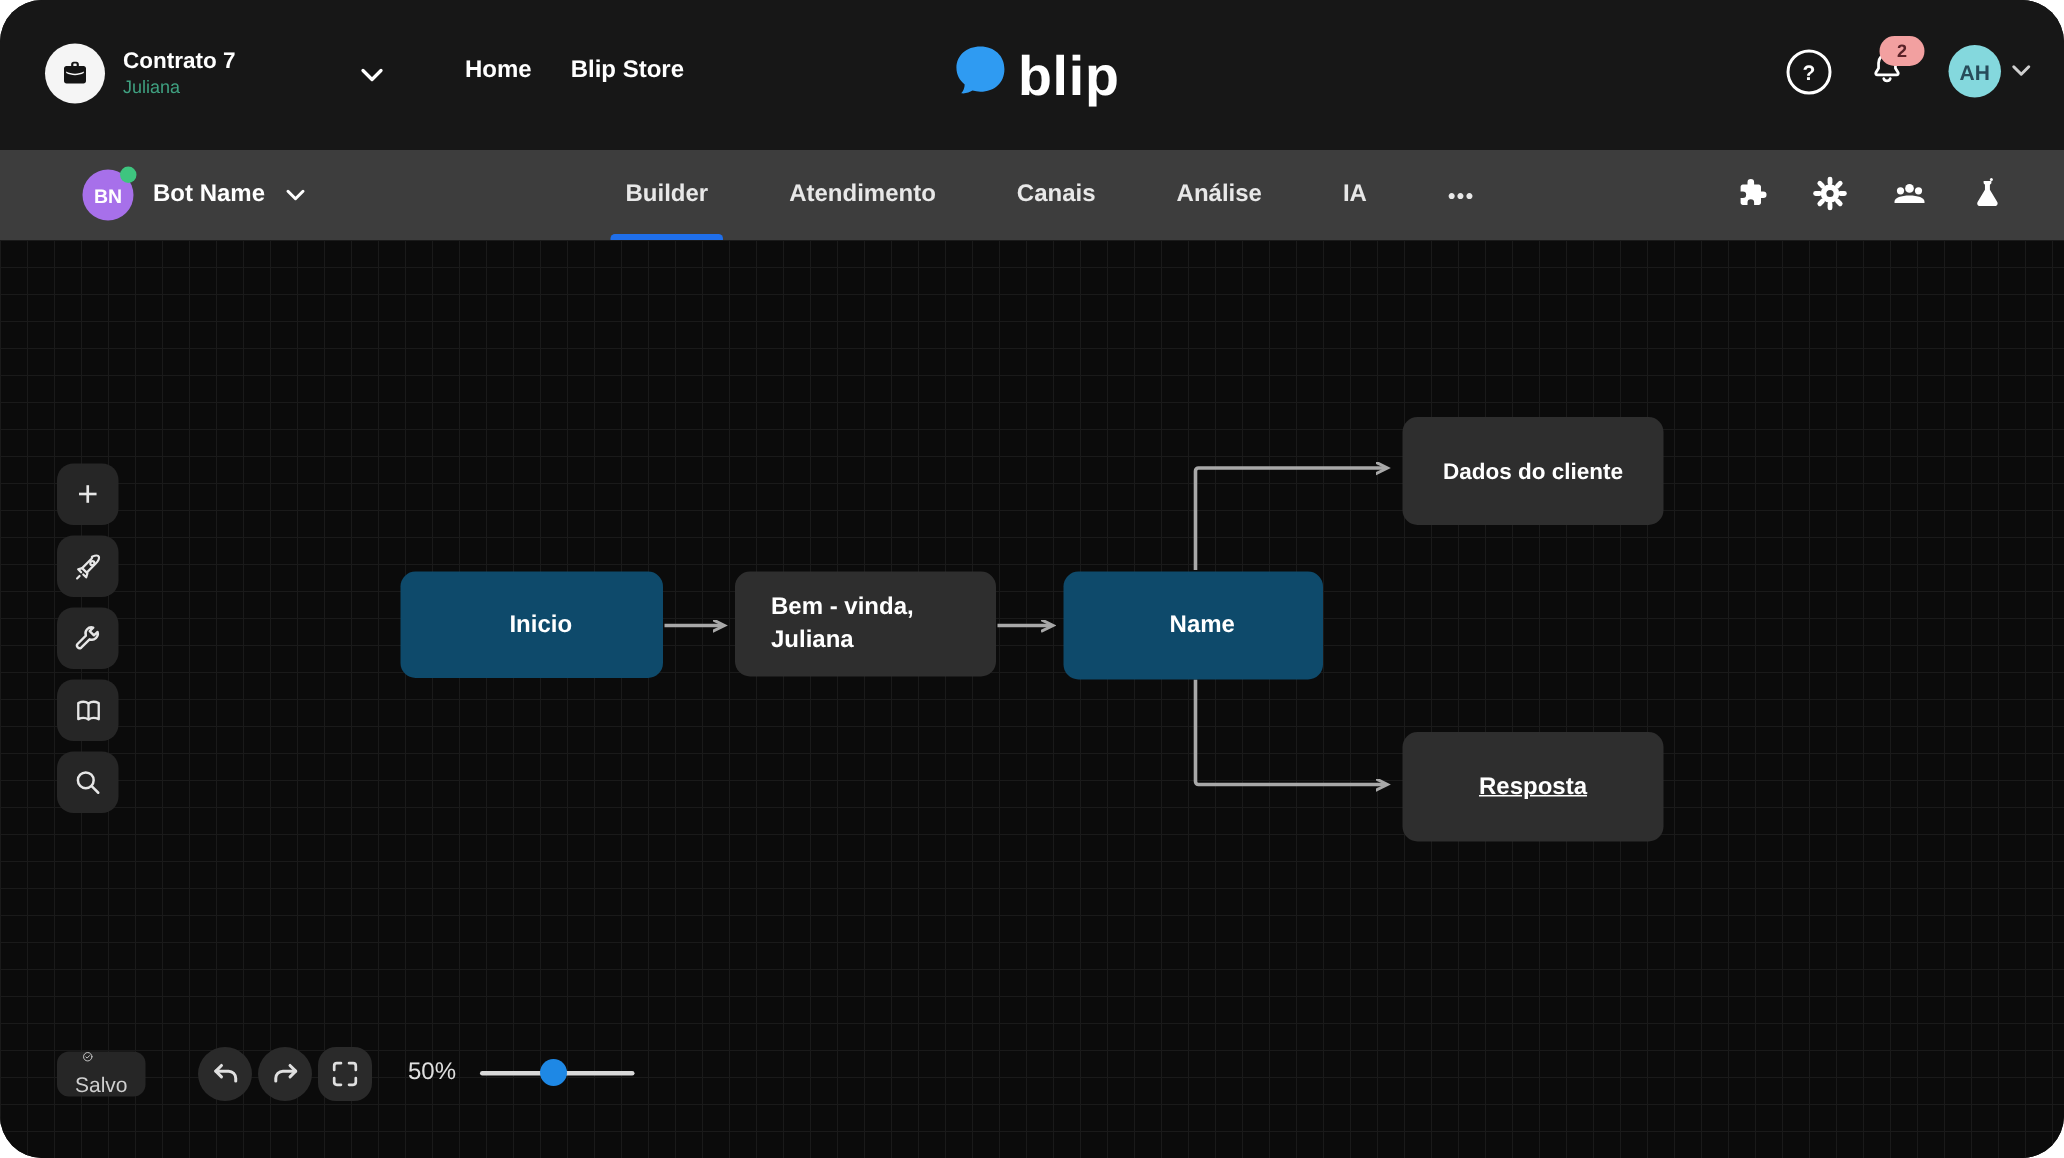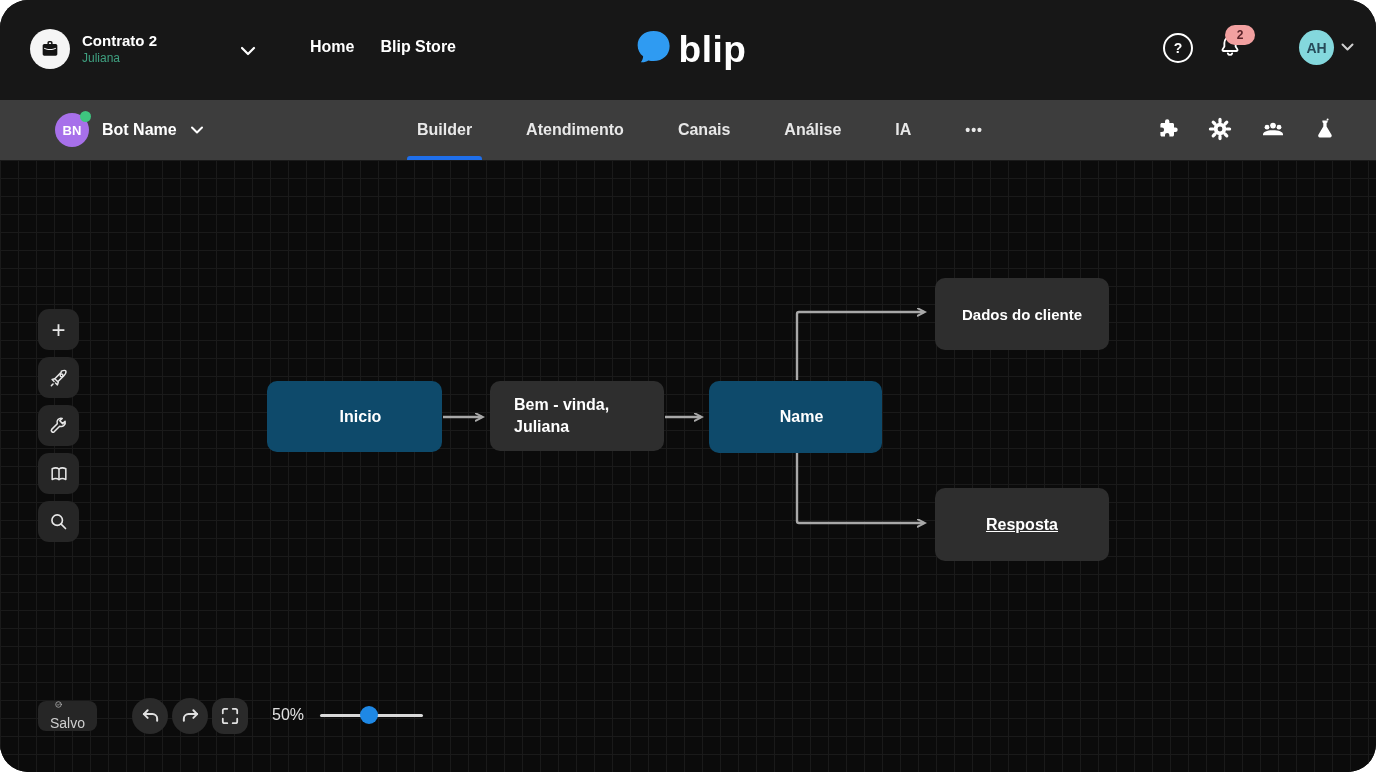--- a/index.html
+++ b/index.html
@@ -16,21 +16,21 @@
   .contract-chevron{position:absolute;left:240px;top:42px;}
   .topnav{position:absolute;left:310px;top:38px;display:flex;gap:26px;}
   .topnav-item{color:#ffffff;font-size:16px;font-weight:700;cursor:pointer;}
   .logo{position:absolute;left:50%;top:24px;transform:translateX(-50%);display:flex;align-items:center;gap:1px;}
   .logo-text{color:#ffffff;font-size:37px;font-weight:800;letter-spacing:0.5px;}
   .top-right{position:absolute;right:22px;top:30px;display:flex;align-items:center;gap:24px;}
   .help-btn{width:26px;height:26px;border-radius:50%;border:2px solid #fff;color:#fff;display:flex;align-items:center;justify-content:center;font-size:14px;font-weight:700;cursor:pointer;}
   .bell-wrap{position:relative;cursor:pointer;padding-right:4px;}
   .bell-badge{position:absolute;top:-8px;right:-8px;min-width:20px;height:20px;border-radius:10px;background:#F2A0A0;color:#5a2228;font-size:12px;font-weight:700;display:flex;align-items:center;justify-content:center;padding:0 5px;}
   .avatar-wrap{display:flex;align-items:center;gap:7px;cursor:pointer;}
-  .avatar{width:35px;height:35px;border-radius:50%;background:#84D8DD;color:#274B5A;font-size:14px;font-weight:700;display:flex;align-items:center;justify-content:center;margin-left:28px;}
+  .avatar{width:35px;height:35px;border-radius:50%;background:#84D8DD;color:#274B5A;font-size:14px;font-weight:700;display:flex;align-items:center;justify-content:center;}
 
   
   .botbar{position:relative;height:60px;background:#3d3d3d;}
   .bot-id{position:absolute;left:55px;top:13px;display:flex;align-items:center;gap:13px;cursor:pointer;}
   .bot-avatar{position:relative;width:34px;height:34px;border-radius:50%;background:#A770EA;color:#ffffff;font-size:13px;font-weight:700;display:flex;align-items:center;justify-content:center;}
   .bot-status-dot{position:absolute;top:-2px;right:-2px;width:11px;height:11px;border-radius:50%;background:#3EC57F;}
   .bot-name{color:#ffffff;font-size:16px;font-weight:700;}
   .tabs{position:absolute;left:50%;top:0;transform:translateX(-50%);margin-left:12px;height:60px;display:flex;align-items:stretch;gap:42px;}
   .tab{position:relative;display:flex;align-items:center;color:#e8e8e8;font-size:16px;font-weight:700;padding:16px 6px;cursor:pointer;white-space:nowrap;}
   .tab.active::after{content:"";position:absolute;left:-4px;right:-4px;bottom:0;height:4px;background:#1F6FEB;border-radius:3px 3px 0 0;}
@@ -71,21 +71,21 @@
 
   <header class="topbar">
 
     <div class="contract">
       <span class="contract-badge">
         <svg width="22" height="22" viewBox="0 0 24 24">
             <path fill="#141414" d="M9.2 6.5V5.2c0-1 .8-1.8 1.8-1.8h2c1 0 1.8.8 1.8 1.8v1.3h3.4c1 0 1.8.8 1.8 1.8v9.2c0 1-.8 1.8-1.8 1.8H5.8c-1 0-1.8-.8-1.8-1.8V8.3c0-1 .8-1.8 1.8-1.8h3.4zm1.6-1.3v1.3h2.4V5.2c0-.2-.2-.4-.4-.4h-1.6c-.2 0-.4.2-.4.4zM5.6 11.7c1.9 1 4.1 1.5 6.4 1.5s4.5-.5 6.4-1.5v-1.2c-1.9 1-4.1 1.6-6.4 1.6s-4.5-.6-6.4-1.6v1.2z"></path>
           </svg>
       </span>
       <span class="contract-meta">
-        <span class="contract-name">Contrato 2</span>
+        <span class="contract-name">Contrato 7</span>
         <span class="contract-plan">Juliana</span>
       </span>
     </div>
     <span class="contract-chevron">
       <svg width="16" height="10" viewBox="0 0 16 10">
           <path d="M2 2l6 6 6-6" stroke="#ffffff" stroke-width="2.2" fill="none" stroke-linecap="round" stroke-linejoin="round"></path>
         </svg>
     </span>
 
     <nav class="topnav">

